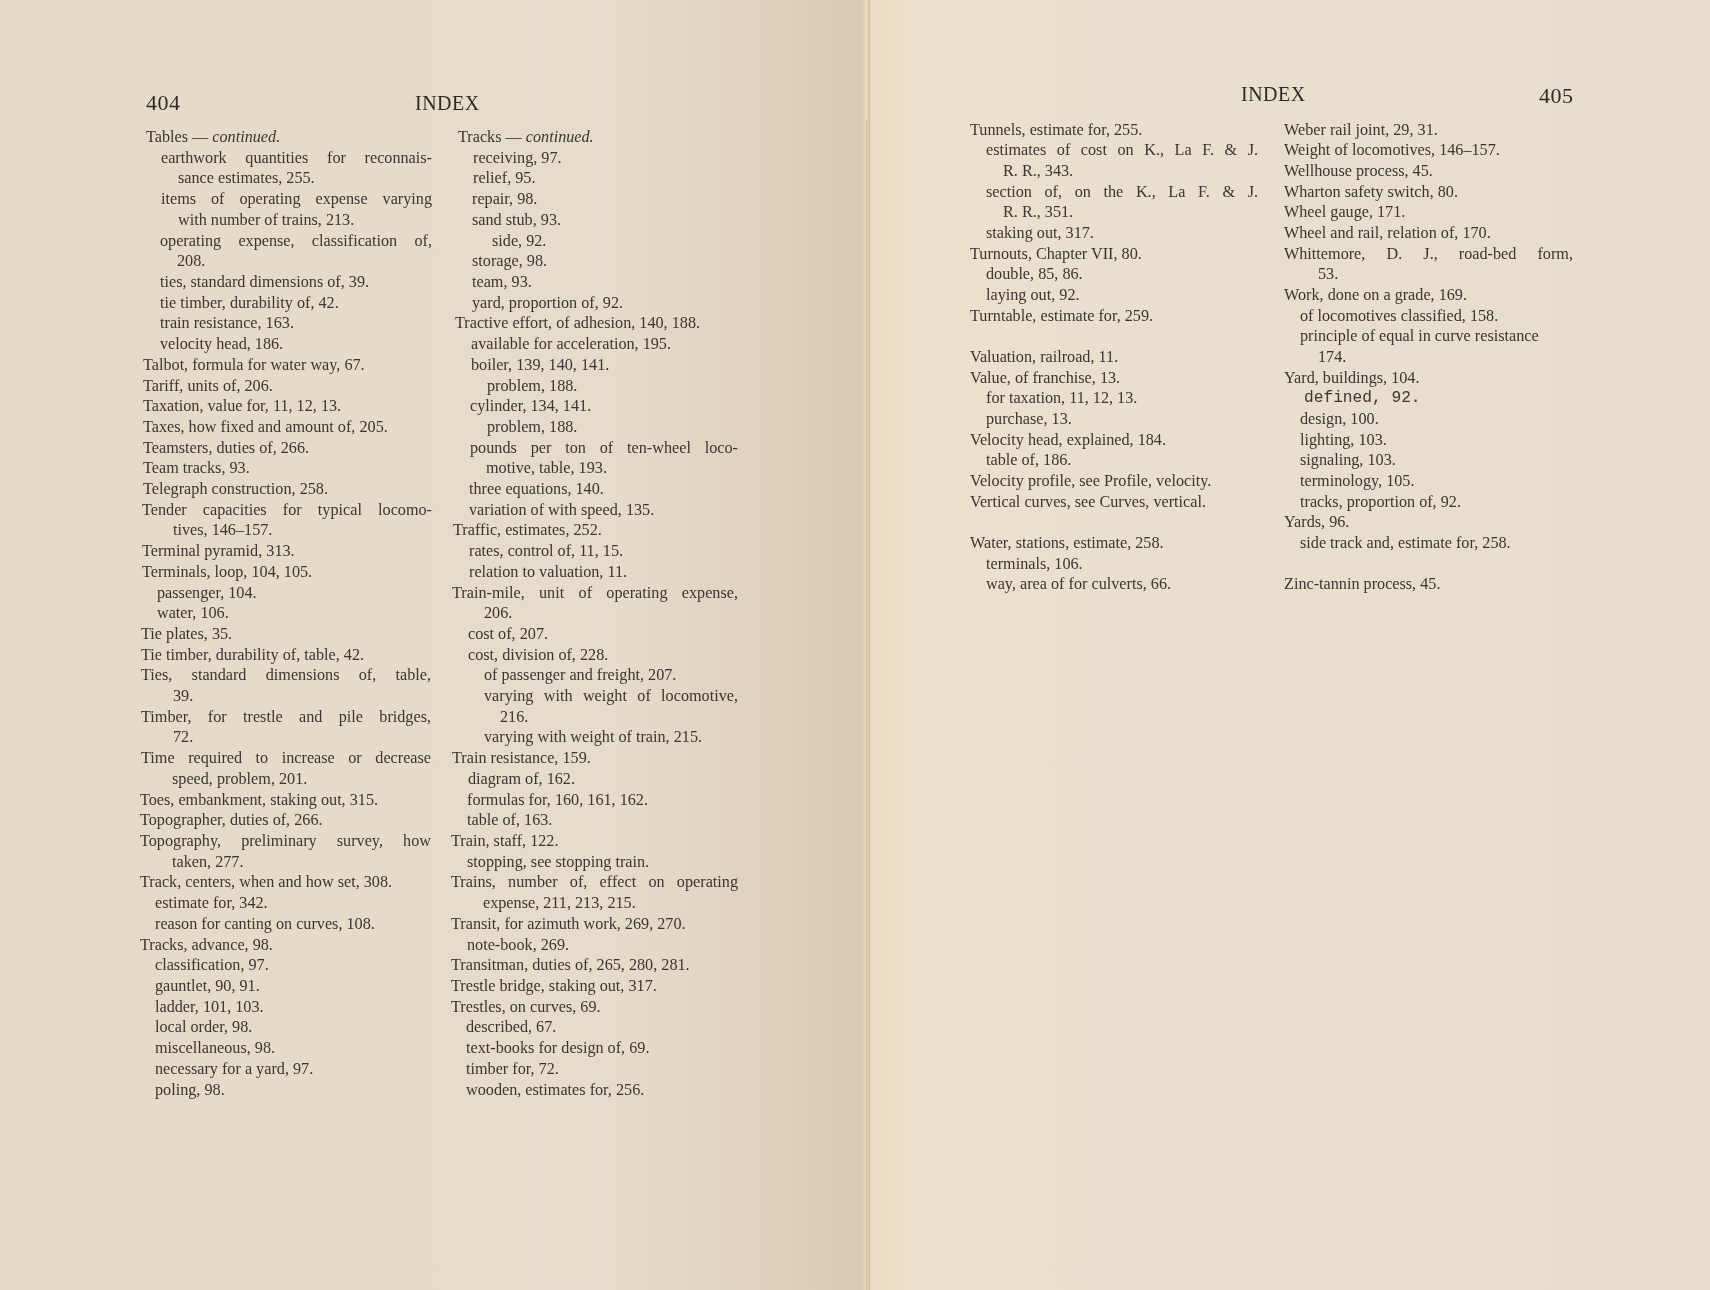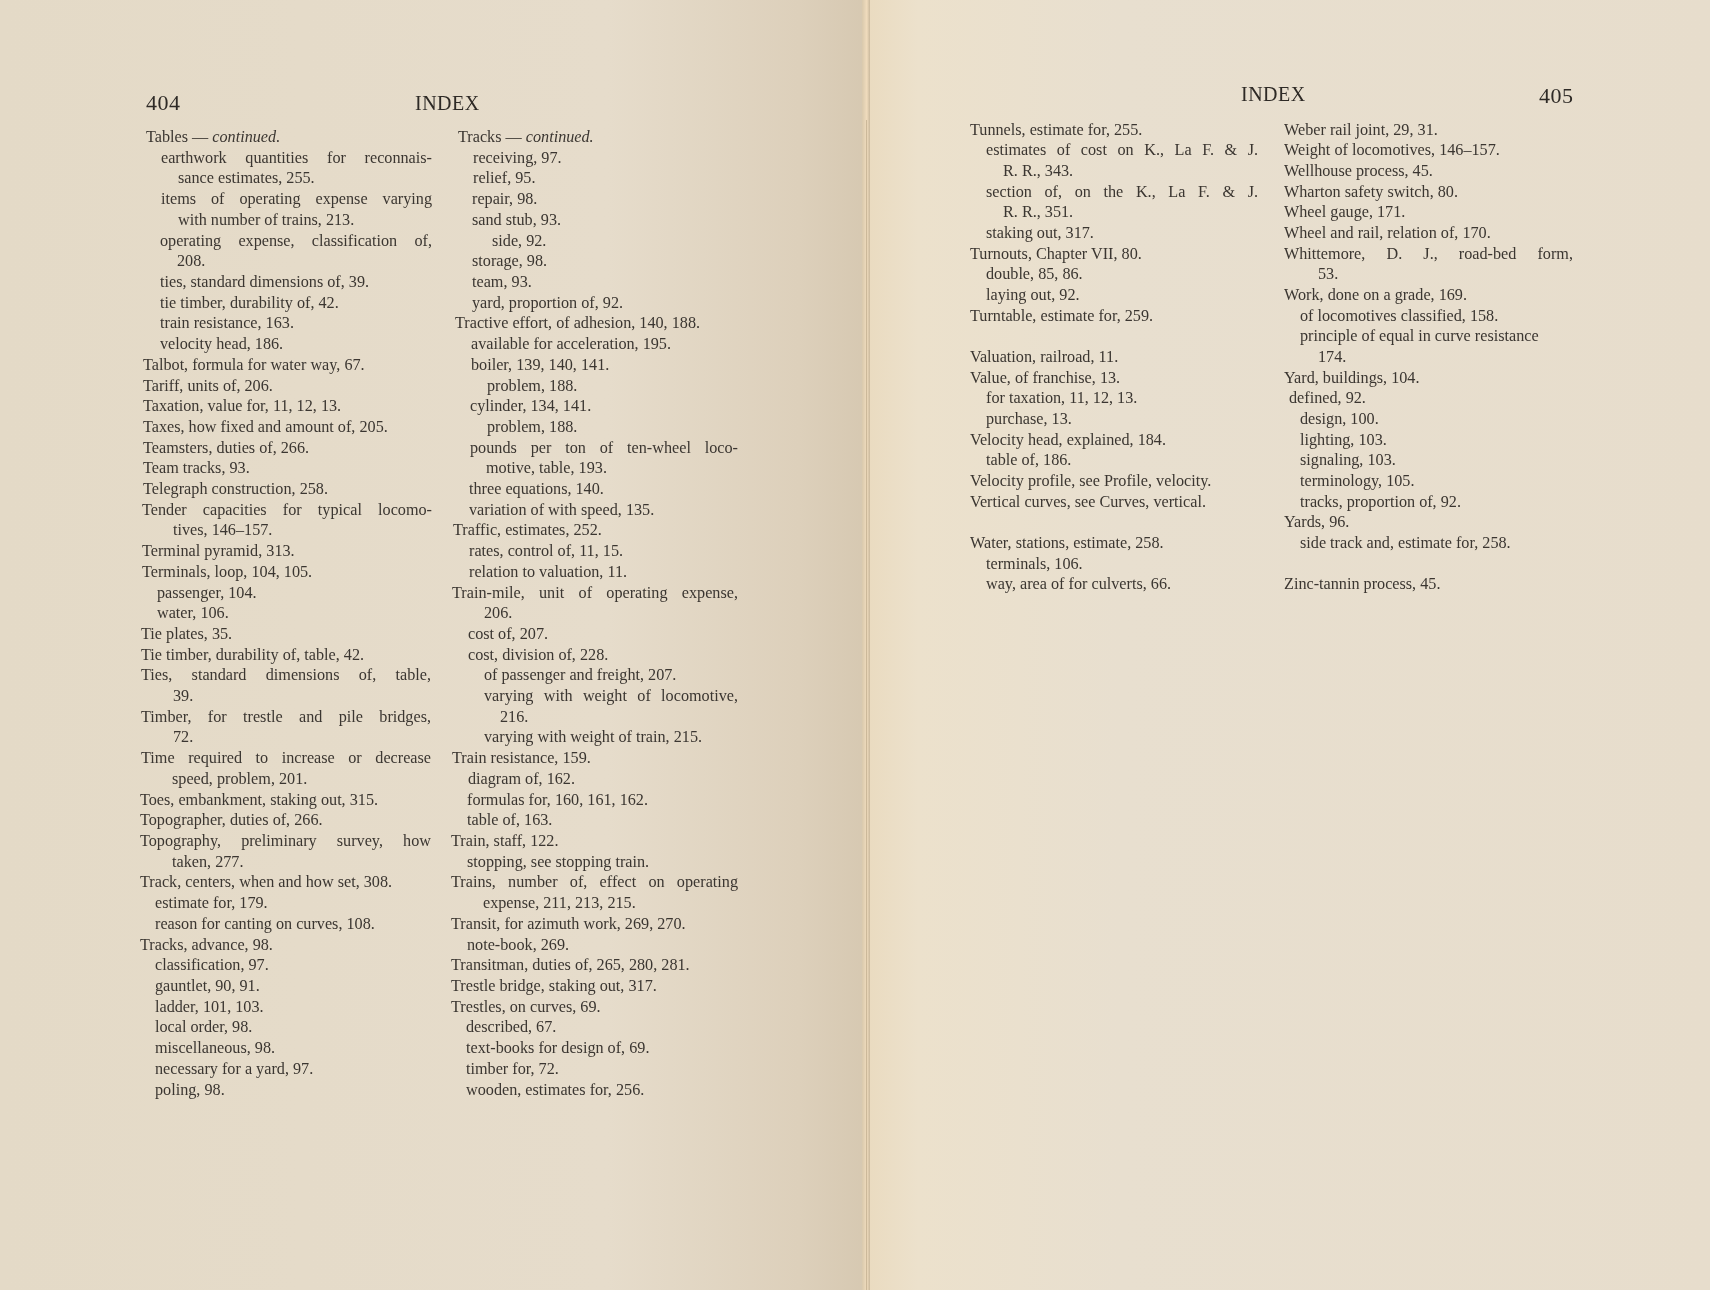--- a/index.html
+++ b/index.html
@@ -76,21 +76,21 @@
       <div class="line" style="left: 173px; top: 686px;">39.</div>
       <div class="line j" style="left: 141px; top: 707px; width: 290px;">Timber, for trestle and pile bridges,</div>
       <div class="line" style="left: 173px; top: 727px;">72.</div>
       <div class="line j" style="left: 141px; top: 748px; width: 290px;">Time required to increase or decrease</div>
       <div class="line" style="left: 172px; top: 769px;">speed, problem, 201.</div>
       <div class="line" style="left: 140px; top: 790px;">Toes, embankment, staking out, 315.</div>
       <div class="line" style="left: 140px; top: 810px;">Topographer, duties of, 266.</div>
       <div class="line j" style="left: 140px; top: 831px; width: 291px;">Topography, preliminary survey, how</div>
       <div class="line" style="left: 172px; top: 852px;">taken, 277.</div>
       <div class="line" style="left: 140px; top: 872px;">Track, centers, when and how set, 308.</div>
-      <div class="line" style="left: 155px; top: 893px;">estimate for, 179.</div>
+      <div class="line" style="left: 155px; top: 893px;">estimate for, 342.</div>
       <div class="line" style="left: 155px; top: 914px;">reason for canting on curves, 108.</div>
       <div class="line" style="left: 140px; top: 935px;">Tracks, advance, 98.</div>
       <div class="line" style="left: 155px; top: 955px;">classification, 97.</div>
       <div class="line" style="left: 155px; top: 976px;">gauntlet, 90, 91.</div>
       <div class="line" style="left: 155px; top: 997px;">ladder, 101, 103.</div>
       <div class="line" style="left: 155px; top: 1017px;">local order, 98.</div>
       <div class="line" style="left: 155px; top: 1038px;">miscellaneous, 98.</div>
       <div class="line" style="left: 155px; top: 1059px;">necessary for a yard, 97.</div>
       <div class="line" style="left: 155px; top: 1080px;">poling, 98.</div>
     </div>
@@ -178,21 +178,21 @@
       <div class="line" style="left: 416px; top: 182px;">Wharton safety switch, 80.</div>
       <div class="line" style="left: 416px; top: 202px;">Wheel gauge, 171.</div>
       <div class="line" style="left: 416px; top: 223px;">Wheel and rail, relation of, 170.</div>
       <div class="line j" style="left: 416px; top: 244px; width: 289px;">Whittemore, D. J., road-bed form,</div>
       <div class="line" style="left: 450px; top: 264px;">53.</div>
       <div class="line" style="left: 416px; top: 285px;">Work, done on a grade, 169.</div>
       <div class="line" style="left: 432px; top: 306px;">of locomotives classified, 158.</div>
       <div class="line" style="left: 432px; top: 326px;">principle of equal in curve resistance</div>
       <div class="line" style="left: 450px; top: 347px;">174.</div>
       <div class="line" style="left: 416px; top: 368px;">Yard, buildings, 104.</div>
-      <div class="line" style="left: 421px; top: 388px;">defined, 92.</div>
+      <div class="line" style="left: 436px; top: 388px; font-family: Liberation Mono, monospace;">defined, 92.</div>
       <div class="line" style="left: 432px; top: 409px;">design, 100.</div>
       <div class="line" style="left: 432px; top: 430px;">lighting, 103.</div>
       <div class="line" style="left: 432px; top: 450px;">signaling, 103.</div>
       <div class="line" style="left: 432px; top: 471px;">terminology, 105.</div>
       <div class="line" style="left: 432px; top: 492px;">tracks, proportion of, 92.</div>
       <div class="line" style="left: 416px; top: 512px;">Yards, 96.</div>
       <div class="line" style="left: 432px; top: 533px;">side track and, estimate for, 258.</div>
       <div class="line" style="left: 416px; top: 574px;">Zinc-tannin process, 45.</div>
     </div>
 </div>

